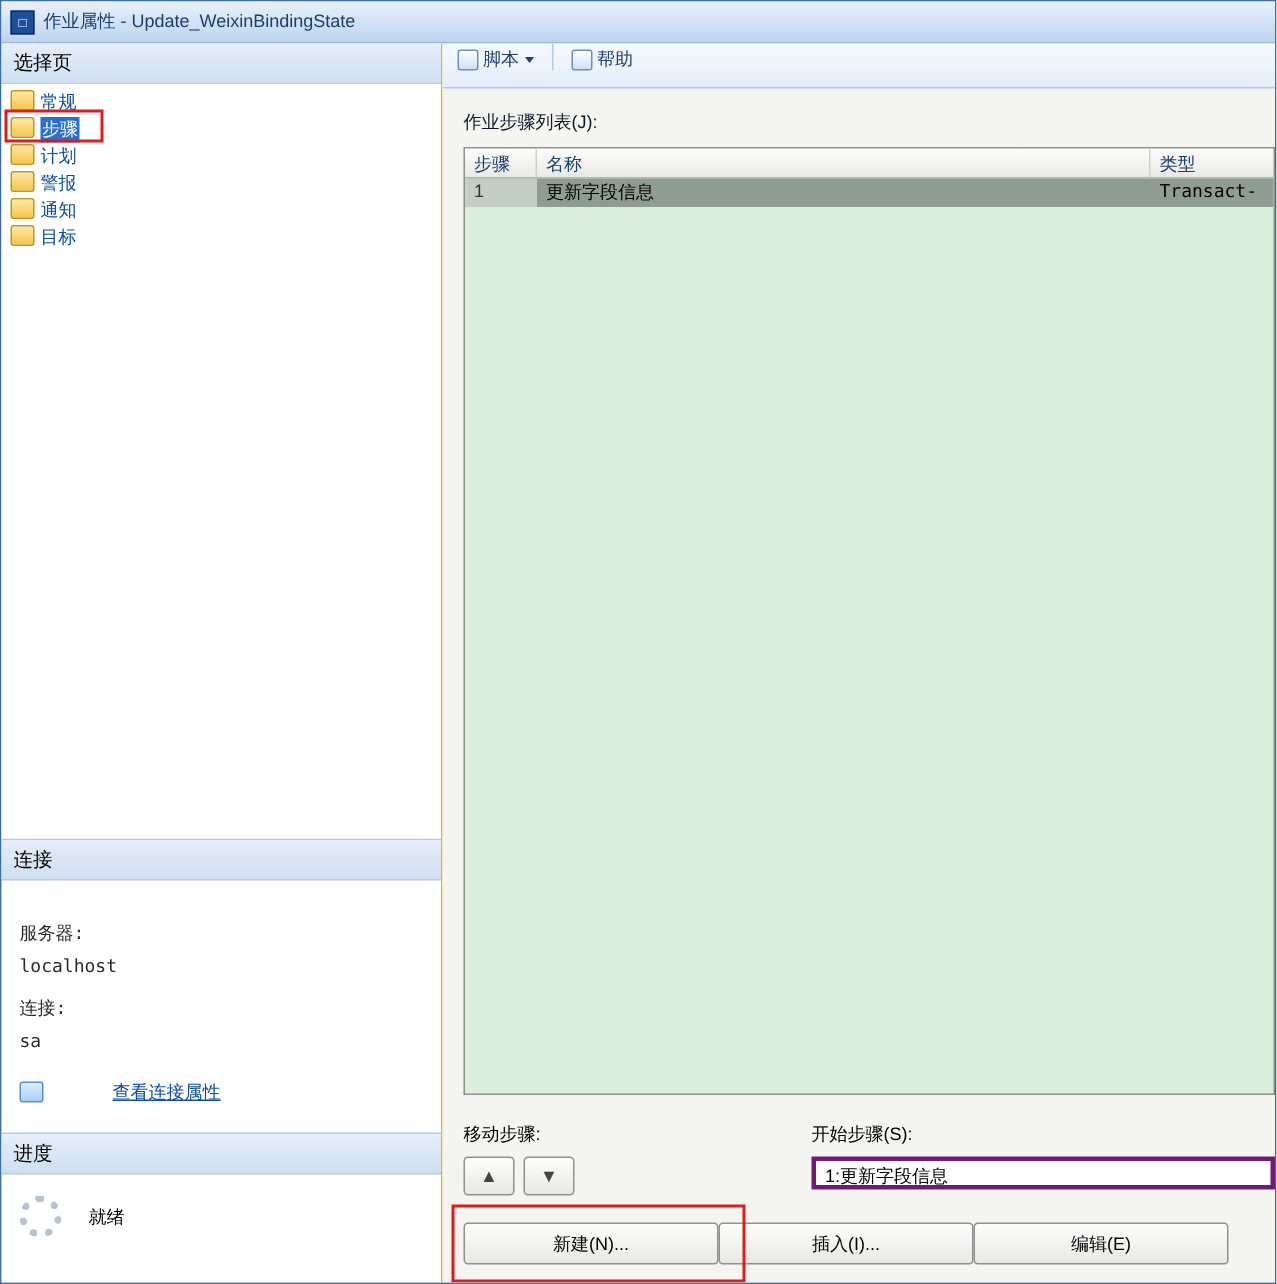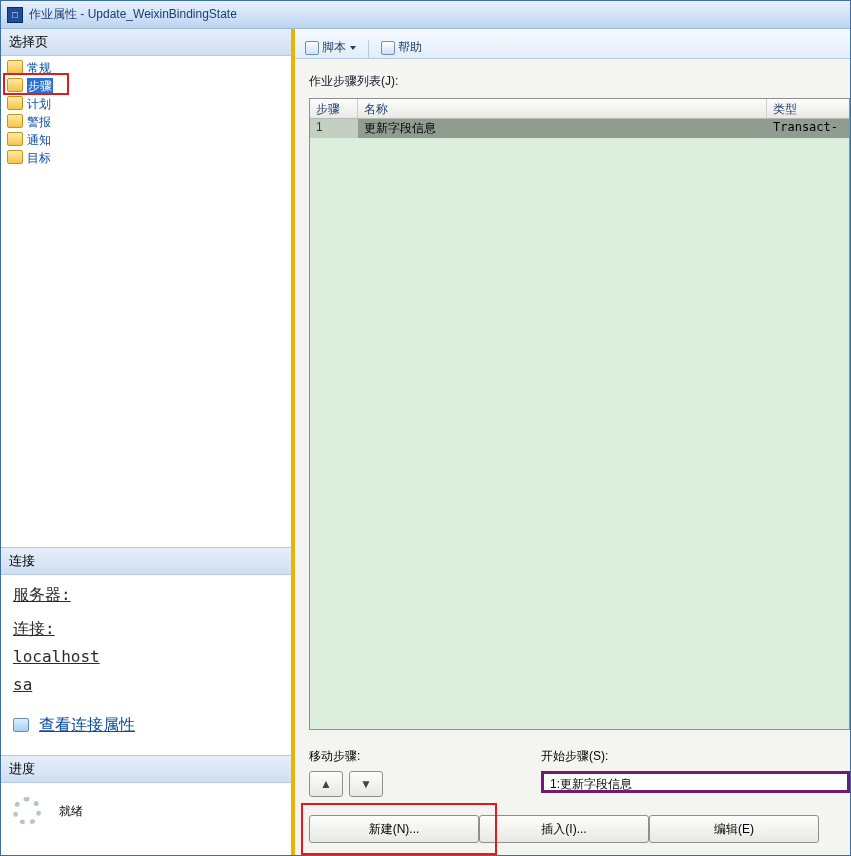--- a/index.html
+++ b/index.html
@@ -34,21 +34,21 @@
   .titlebar .title { color: #1c3f6e; }
   .body {
     flex: 1 1 auto;
     display: flex;
     overflow: hidden;
   }
   
   .left {
     width: 294px;
     display: flex; flex-direction: column;
-    border-right: 4px solid #eab308;
+    border-right: 1px solid #eab308;
     background: #fff;
   }
   .section-header {
     background: linear-gradient(to bottom, #e6eef9, #cfdff2);
     border-bottom: 1px solid #b4c9e2;
     padding: 4px 8px;
     font-size: 13px;
     color: #000;
   }
   .nav {
@@ -82,43 +82,43 @@
   }
   .red-box {
     position: absolute;
     border: 2px solid #e11b1b;
     pointer-events: none;
   }
   .connection {
     border-top: 1px solid #b4c9e2;
   }
   .conn-body {
-    padding: 8px 12px 18px 12px;
+    padding: 26px 12px 18px 12px;
     font-family: "SimSun", monospace;
-    font-size: 16px;
+    font-size: 12px;
     line-height: 1.5;
     color: #2b2b2b;
-    text-decoration: underline;
   }
   .conn-body .row { margin-bottom: 4px; }
   .conn-link {
     display: flex; align-items: center;
     margin-top: 16px;
   }
   .conn-link .net-icon {
     width: 16px; height: 14px;
     margin-right: 10px;
     background: linear-gradient(to bottom, #dfeeff, #a7cef6);
     border: 1px solid #5d8fc4;
     border-radius: 2px;
   }
   .conn-link a {
     color: #0b4ea2;
     text-decoration: underline;
     cursor: pointer;
+    margin-left: 36px;
   }
   .progress { border-top: 1px solid #b4c9e2; }
   .prog-body {
     padding: 14px 16px 30px 12px;
     display: flex; align-items: center;
   }
   .spinner {
     width: 28px; height: 28px;
     border-radius: 50%;
     border: 5px dotted #b7c3d1;
@@ -128,21 +128,21 @@
   .right {
     flex: 1 1 auto;
     display: flex; flex-direction: column;
     background: #f4f4f0;
     overflow: hidden;
   }
   .toolbar {
     height: 30px;
     background: linear-gradient(to bottom, #f6faff, #e2edf8);
     border-bottom: 1px solid #b4c9e2;
-    display: flex; align-items: flex-end;
+    display: flex; align-items: flex-start;
     padding: 0 8px;
     gap: 6px;
   }
   .tb-btn {
     display: inline-flex; align-items: center;
     gap: 3px;
     color: #1c3f6e;
     cursor: pointer;
     padding: 2px 2px;
   }
@@ -281,22 +281,22 @@
           <span class="lbl-wrap">目标</span>
         </div>
 
         <span class="red-box" style="left:2px; top:17px; width:66px; height:22px;"></span>
       </div>
 
       <div class="connection">
         <div class="section-header">连接</div>
         <div class="conn-body">
           <div class="row">服务器:</div>
+          <div class="row">localhost</div>
           <div class="row" style="margin-top:10px;">连接:</div>
-          <div class="row">localhost</div>
           <div class="row">sa</div>
           <div class="conn-link">
             <span class="net-icon"></span>
             <a>查看连接属性</a>
           </div>
         </div>
       </div>
 
       <div class="progress">
         <div class="section-header">进度</div>

